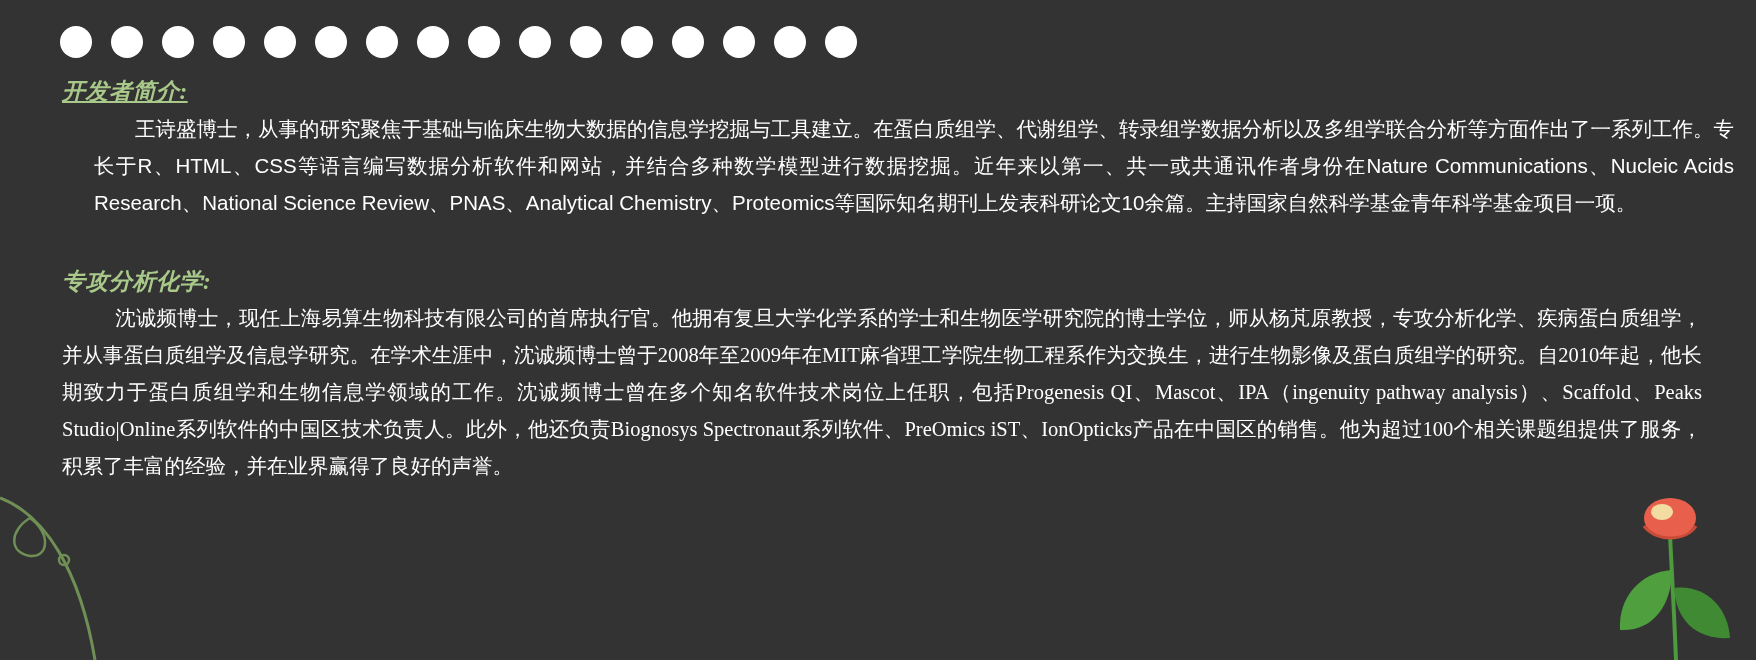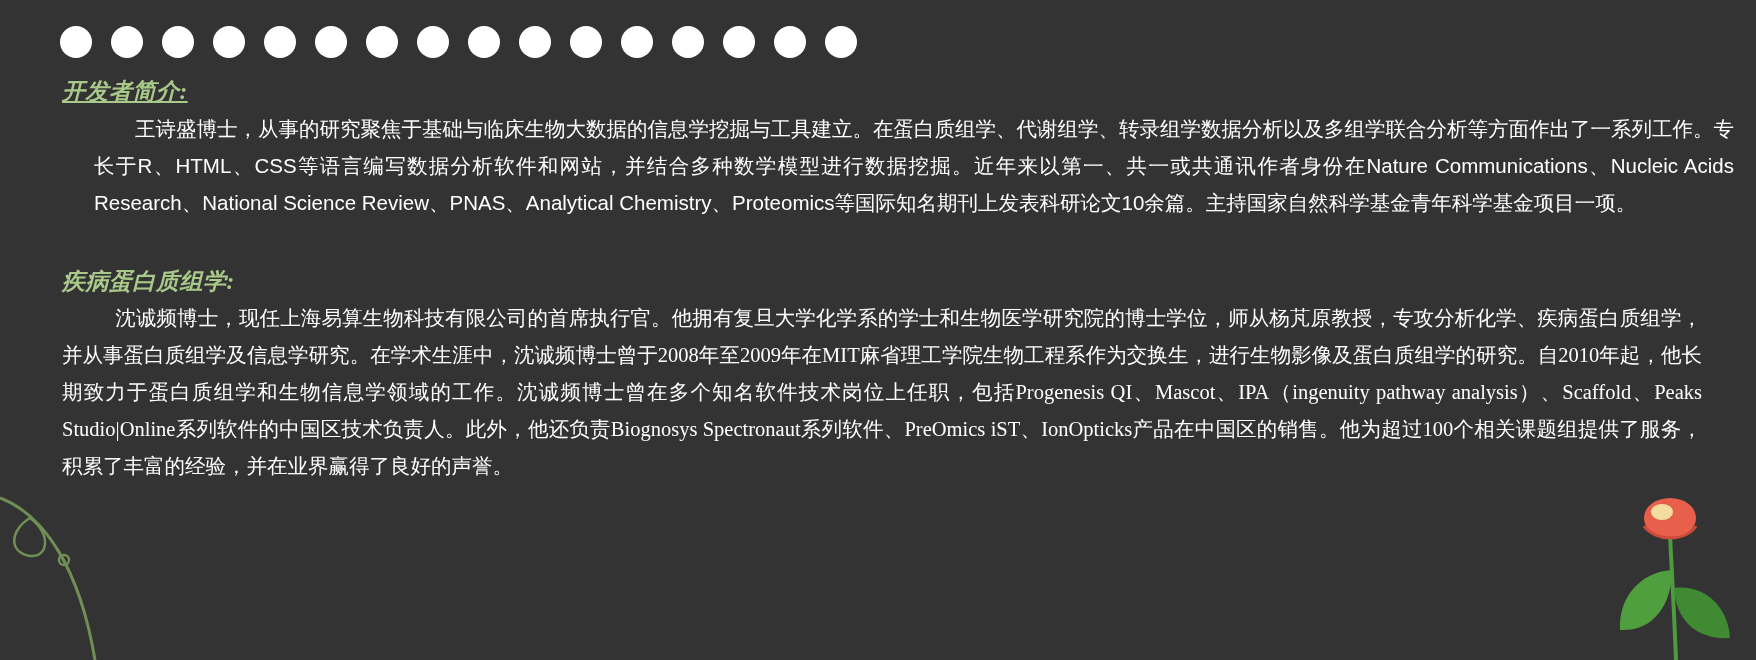--- a/index.html
+++ b/index.html
@@ -114,21 +114,21 @@
     <span class="dot"></span>
     <span class="dot"></span>
     <span class="dot"></span>
     <span class="dot"></span>
   </div>
 
   <div class="section-heading" id="heading-dev">开发者简介:</div>
 
   <div class="body-par" id="par-dev">王诗盛博士，从事的研究聚焦于基础与临床生物大数据的信息学挖掘与工具建立。在蛋白质组学、代谢组学、转录组学数据分析以及多组学联合分析等方面作出了一系列工作。专长于R、HTML、CSS等语言编写数据分析软件和网站，并结合多种数学模型进行数据挖掘。近年来以第一、共一或共通讯作者身份在Nature Communications、Nucleic Acids Research、National Science Review、PNAS、Analytical Chemistry、Proteomics等国际知名期刊上发表科研论文10余篇。主持国家自然科学基金青年科学基金项目一项。</div>
 
-  <div class="section-heading" id="heading-partner">疾病蛋白质组学:</div>
+  <div class="section-heading" id="heading-partner">专攻分析化学:</div>
 
   <div class="body-par" id="par-partner">沈诚频博士，现任上海易算生物科技有限公司的首席执行官。他拥有复旦大学化学系的学士和生物医学研究院的博士学位，师从杨芃原教授，专攻分析化学、疾病蛋白质组学，并从事蛋白质组学及信息学研究。在学术生涯中，沈诚频博士曾于2008年至2009年在MIT麻省理工学院生物工程系作为交换生，进行生物影像及蛋白质组学的研究。自2010年起，他长期致力于蛋白质组学和生物信息学领域的工作。沈诚频博士曾在多个知名软件技术岗位上任职，包括Progenesis QI、Mascot、IPA（ingenuity pathway analysis）、Scaffold、Peaks Studio|Online系列软件的中国区技术负责人。此外，他还负责Biognosys Spectronaut系列软件、PreOmics iST、IonOpticks产品在中国区的销售。他为超过100个相关课题组提供了服务，积累了丰富的经验，并在业界赢得了良好的声誉。</div>
 
   <svg id="vine" viewBox="0 0 150 170">
     <path d="M0 8 C 45 25, 80 80, 95 170" stroke="#6f8f55" stroke-width="3" fill="none"></path>
     <path d="M30 28 C 10 40, 8 62, 30 66 C 48 68, 52 44, 30 28 Z" stroke="#6f8f55" stroke-width="2.5" fill="none"></path>
     <circle cx="64" cy="70" r="5" stroke="#6f8f55" stroke-width="2.5" fill="none"></circle>
   </svg>
 
   <svg id="flower" viewBox="0 0 150 180">

